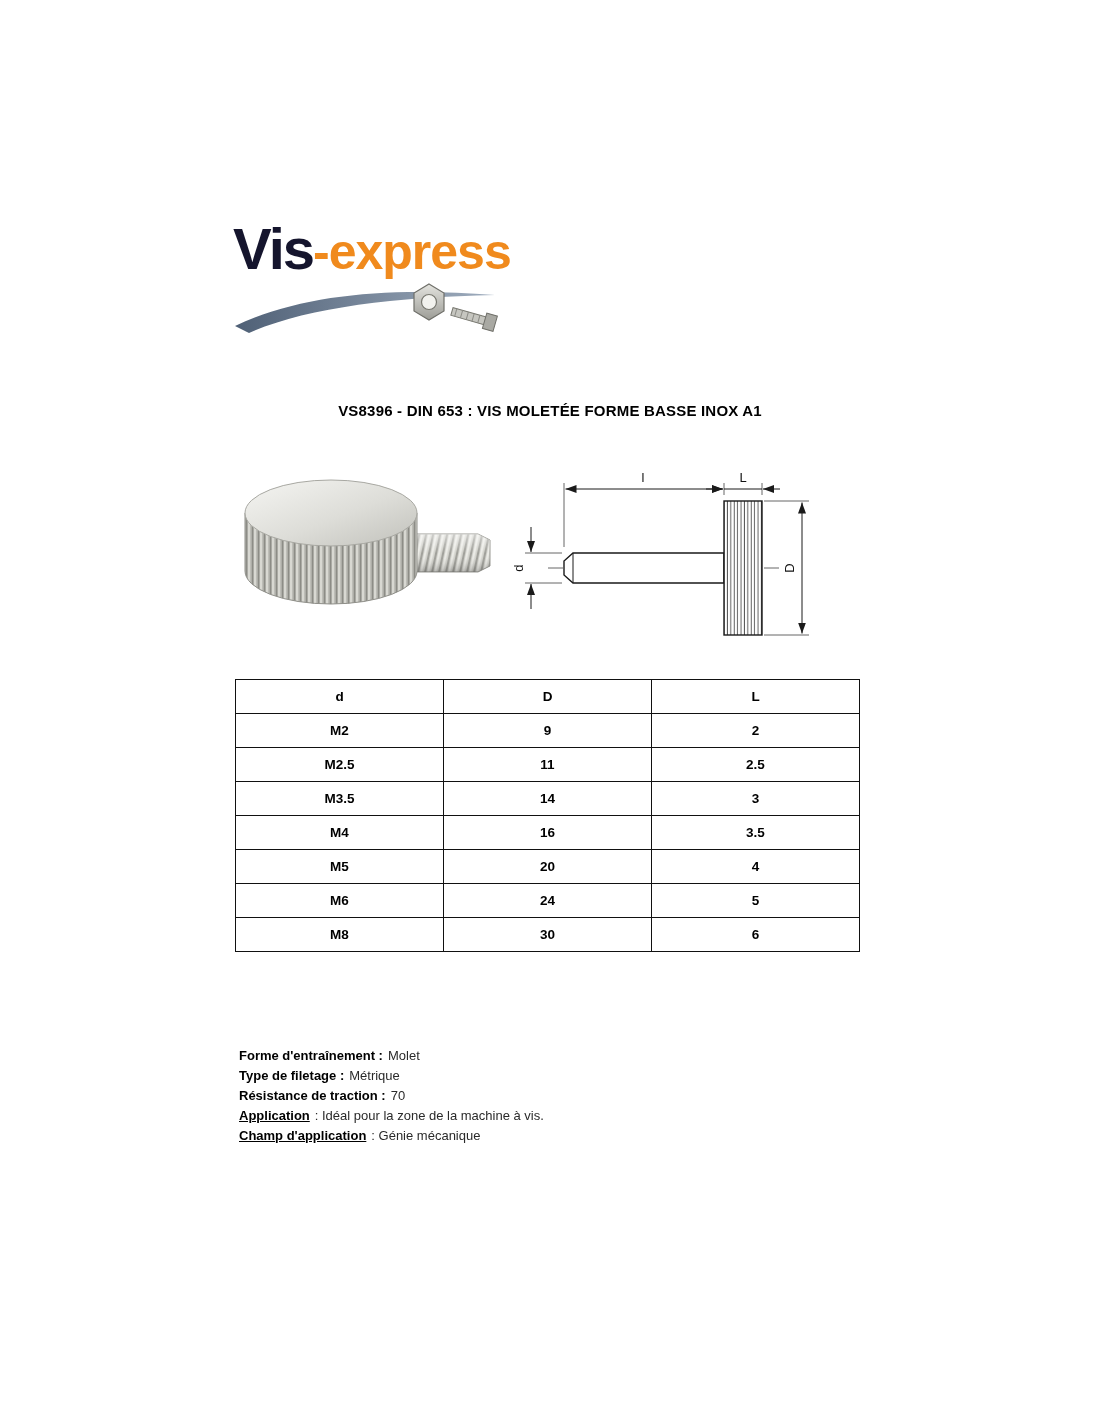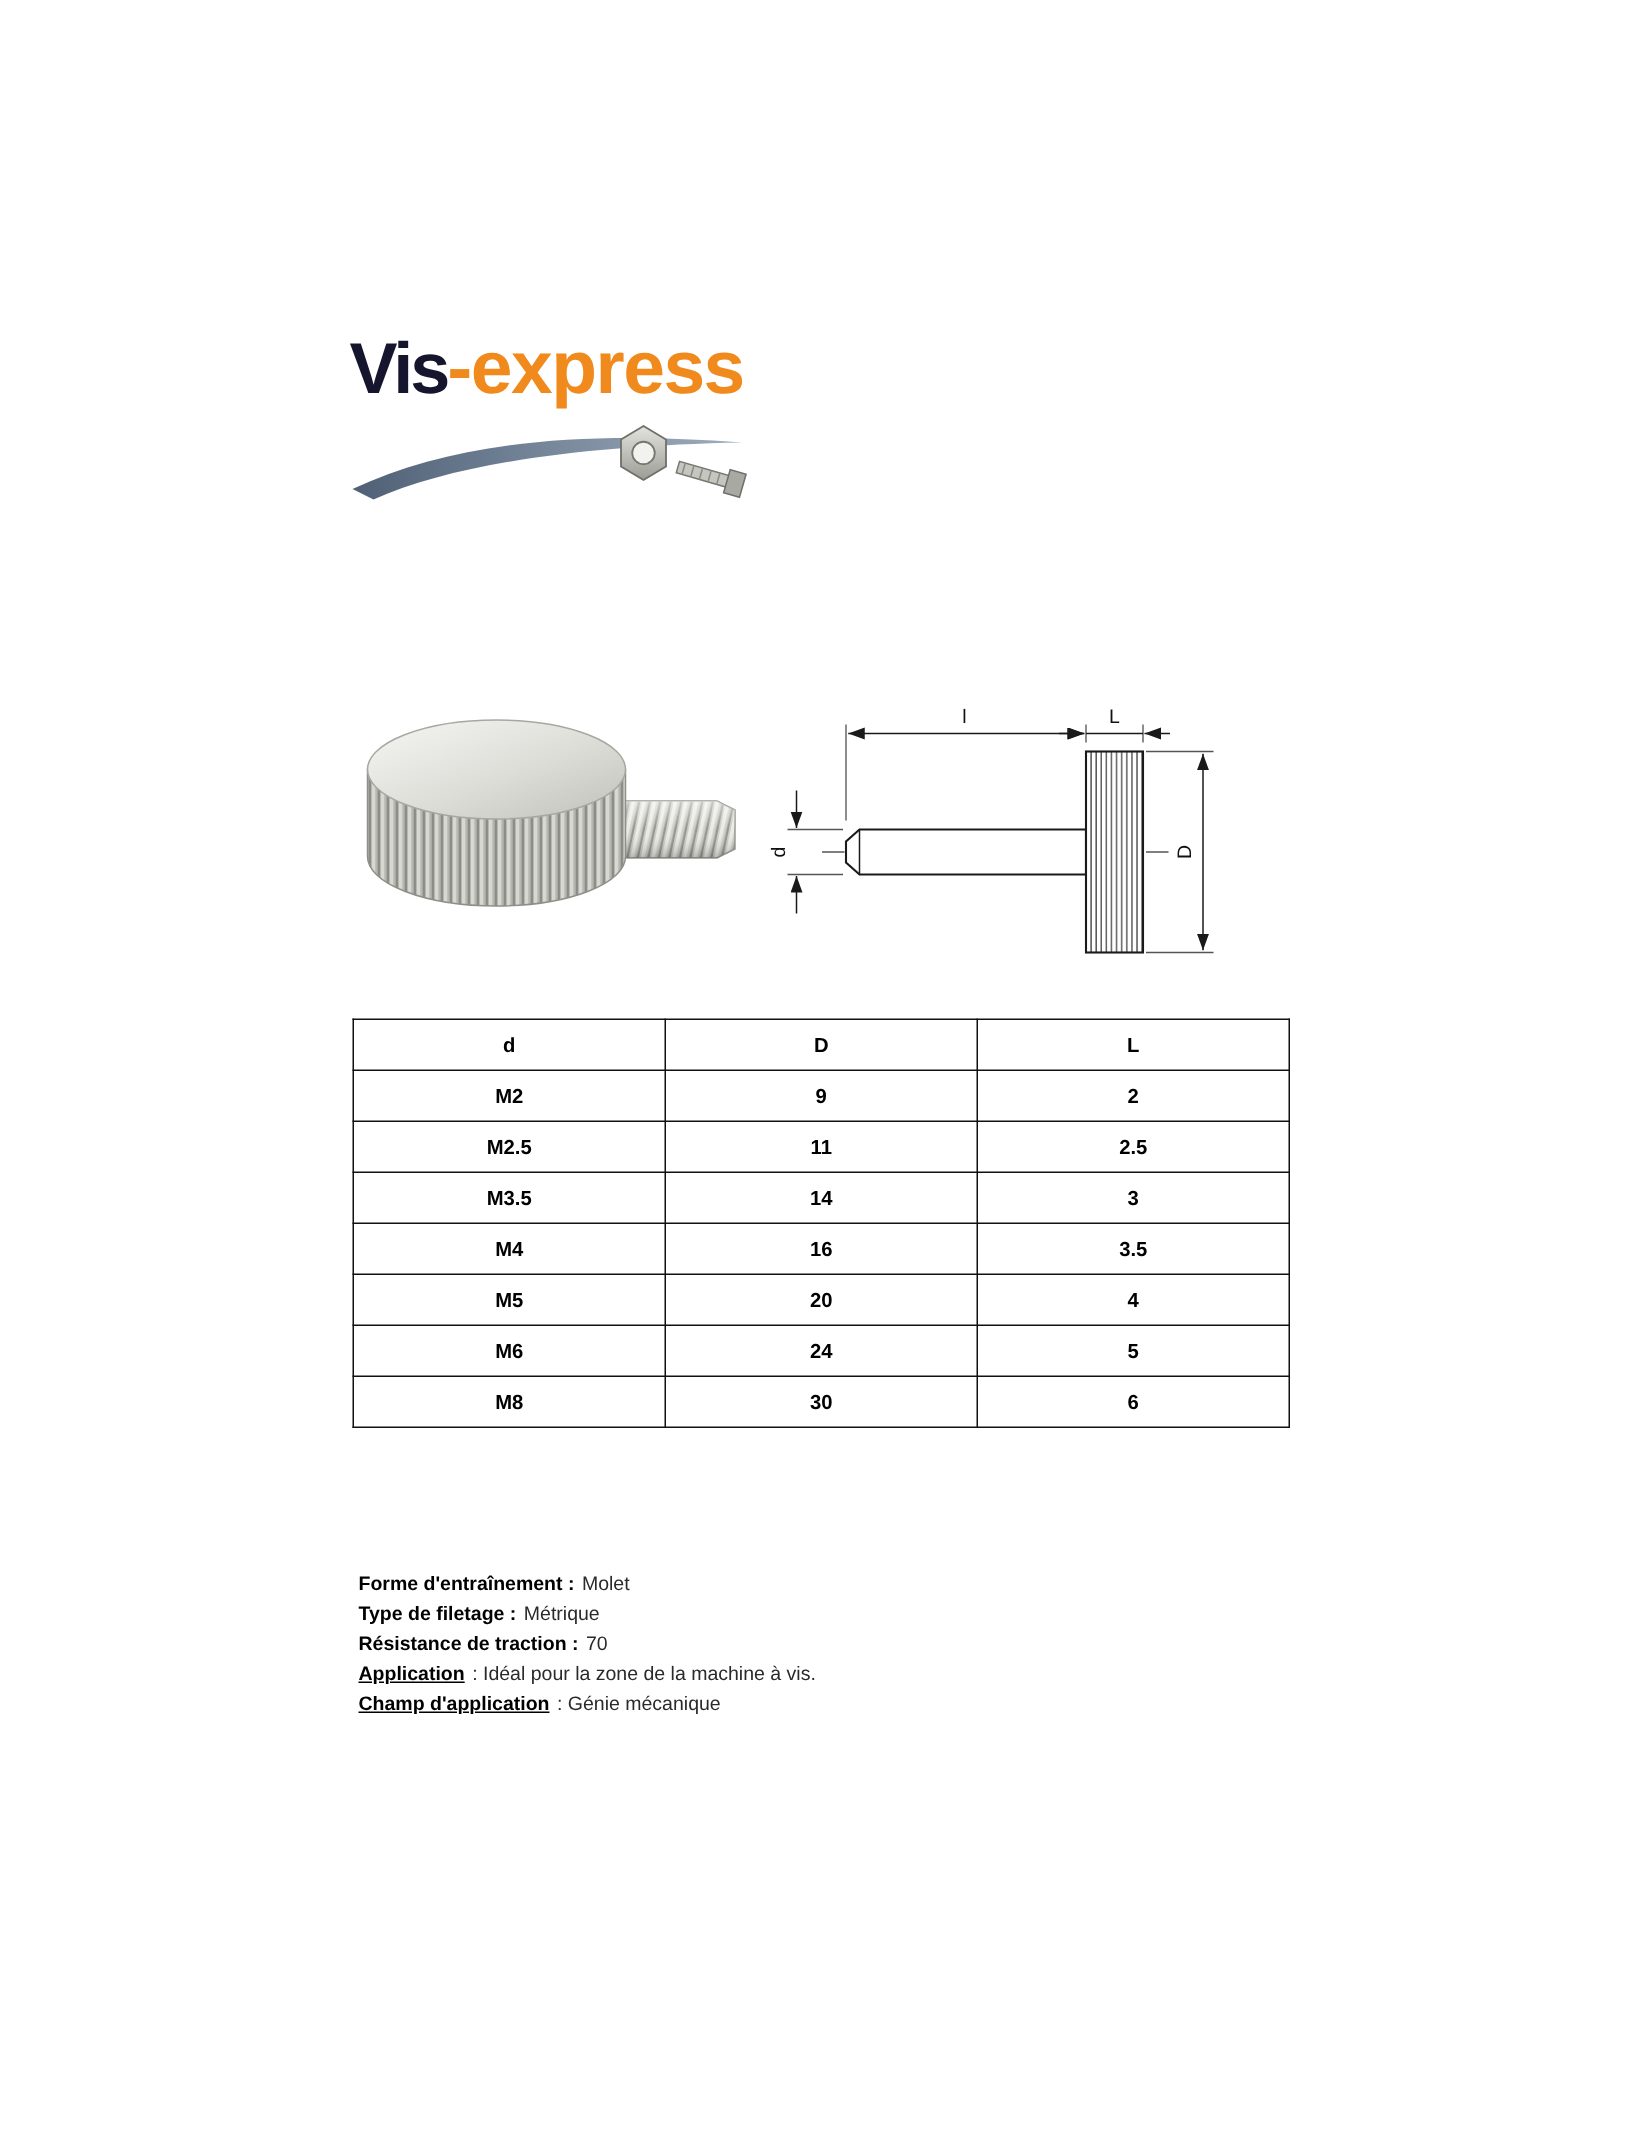--- a/index.html
+++ b/index.html
@@ -10,21 +10,21 @@
     height: 1422px;
     background: #ffffff;
     font-family: "Liberation Sans", "DejaVu Sans", sans-serif;
     color: #000;
     overflow: hidden;
   }
 
   
   .logo { position: absolute; left: 233px; top: 220px; width: 300px; height: 130px; }
   .logo-text { white-space: nowrap; line-height: 1; }
-  .logo-vis { font-size: 48px; font-weight: bold; color: #15152d; letter-spacing: -2px; }
+  .logo-vis { font-size: 58px; font-weight: bold; color: #15152d; letter-spacing: -2px; }
   .logo-express { font-size: 50px; font-weight: bold; letter-spacing: -1px; }
   .logo-swoosh { position: absolute; left: 0; top: 64px; }
   .logo-hardware { position: absolute; left: 172px; top: 58px; }
 
   
   .page-title {
     position: absolute; left: 0; top: 402px; width: 100%;
     text-align: center; font-size: 15px; font-weight: bold; margin: 0;
     letter-spacing: 0.2px;
   }
@@ -85,20 +85,21 @@
         <rect x="80" y="32" width="11" height="16" fill="#a9a9a3" stroke="#6f6f69" stroke-width="1"></rect>
         <line x1="50" y1="36" x2="50" y2="44" stroke="#8b8b85" stroke-width="1"></line>
         <line x1="56" y1="36" x2="56" y2="44" stroke="#8b8b85" stroke-width="1"></line>
         <line x1="62" y1="36" x2="62" y2="44" stroke="#8b8b85" stroke-width="1"></line>
         <line x1="68" y1="36" x2="68" y2="44" stroke="#8b8b85" stroke-width="1"></line>
         <line x1="74" y1="36" x2="74" y2="44" stroke="#8b8b85" stroke-width="1"></line>
       </g>
     </svg>
   </div>
 
+  <h1 class="page-title">VS8396 - DIN 653 : VIS MOLETÉE FORME BASSE INOX A1</h1>
 
   <div class="product-photo">
     <svg viewBox="0 0 260 195" width="260" height="195">
       <defs>
         <linearGradient id="topFace" x1="0" y1="0" x2="1" y2="1">
           <stop offset="0" stop-color="#f5f5f2"></stop>
           <stop offset="0.55" stop-color="#dddDD8"></stop>
           <stop offset="1" stop-color="#c1c1bb"></stop>
         </linearGradient>
         <pattern id="knurlP" width="6" height="10" patternUnits="userSpaceOnUse">

